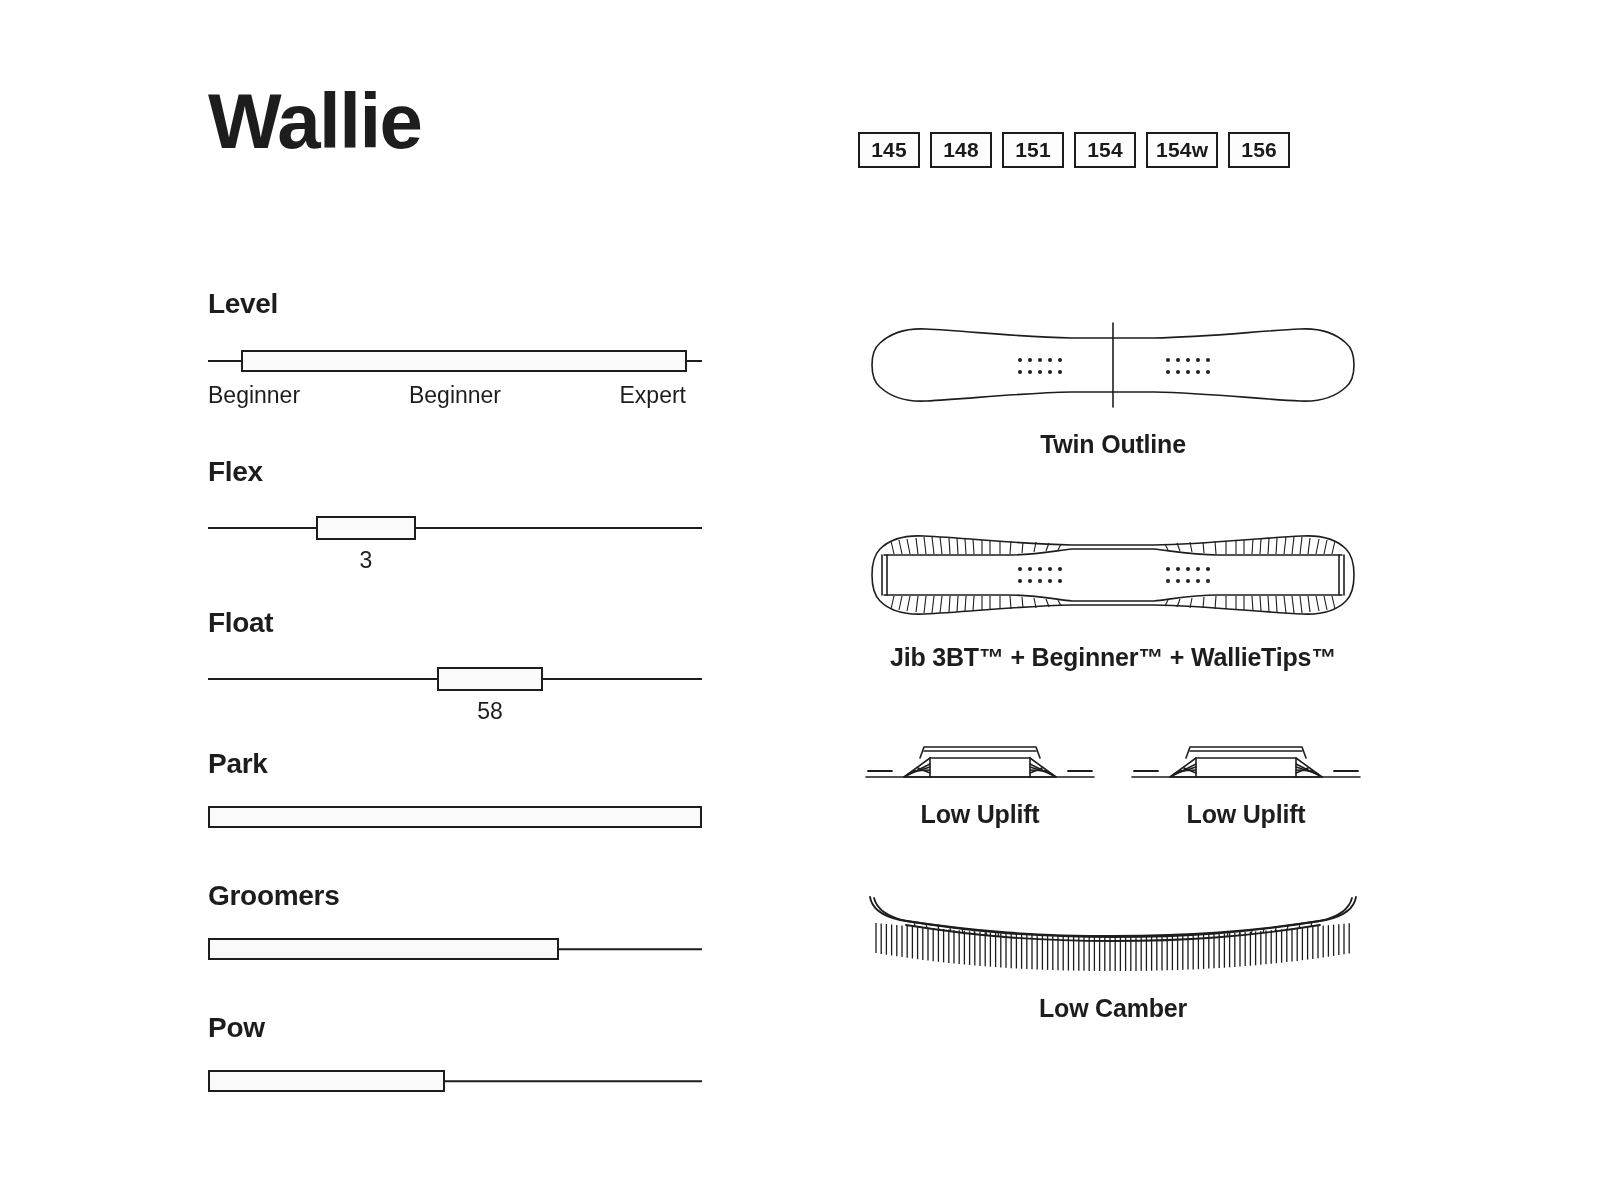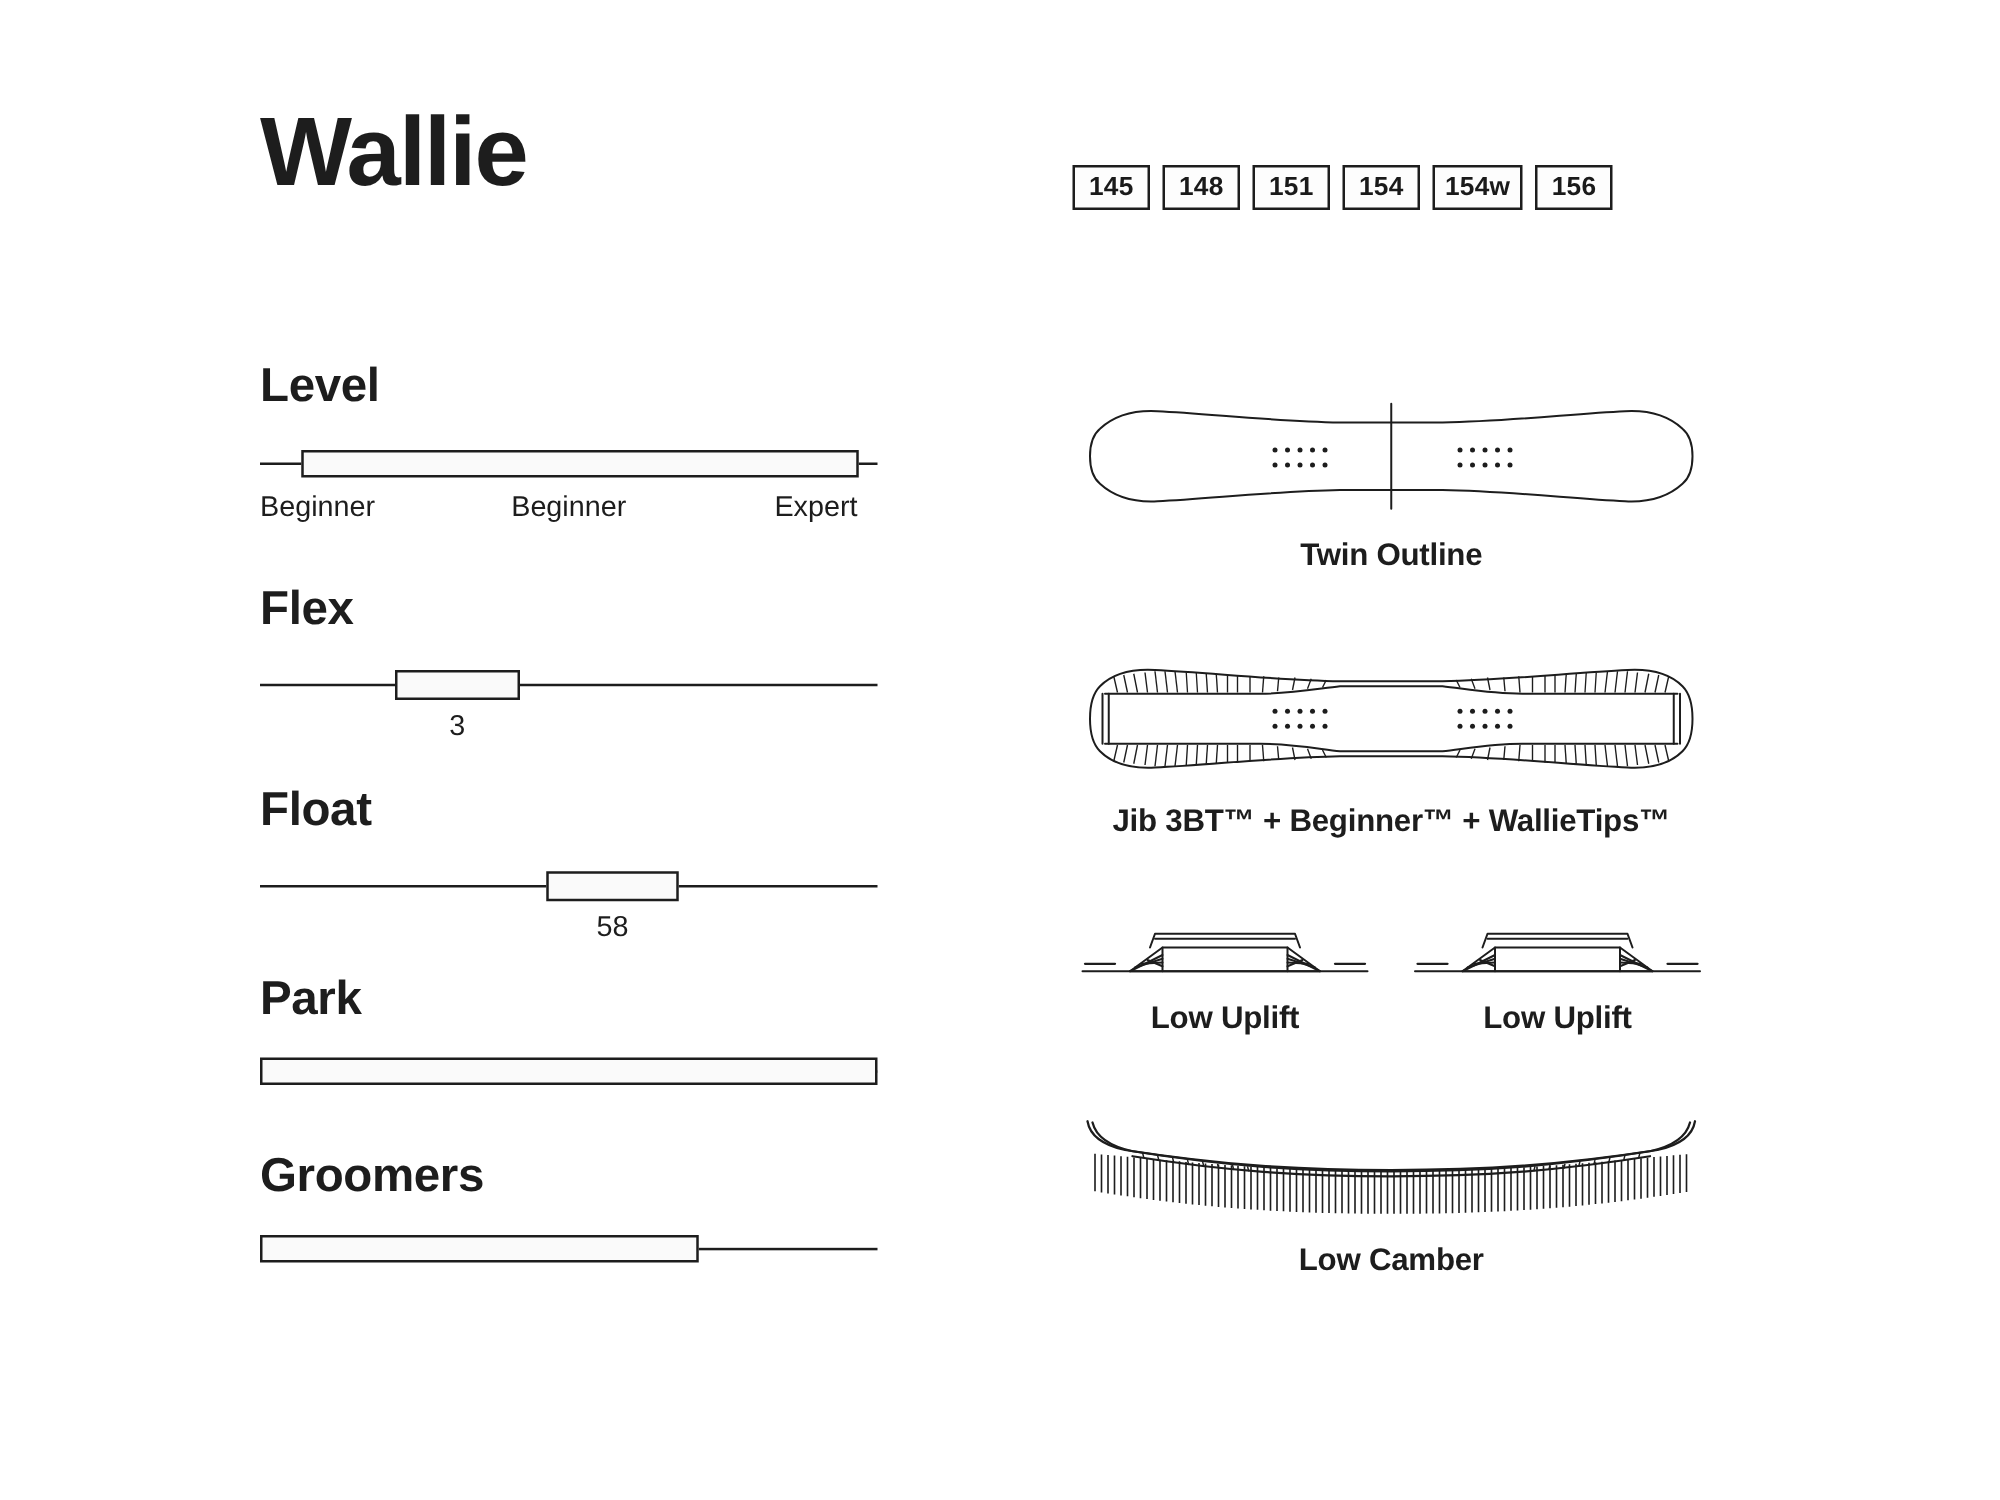--- a/index.html
+++ b/index.html
@@ -57,21 +57,21 @@
 
   
   .metrics {
     position: absolute;
     left: 208px;
     top: 290px;
     width: 494px;
   }
   .metric { position: relative; }
   .metric-label {
-    font-size: 38px;
+    font-size: 28px;
     font-weight: 700;
     letter-spacing: -0.3px;
     color: #1d1d1d;
     line-height: 1;
   }
 
   
   .slider {
     position: relative;
     width: 494px;
@@ -227,20 +227,27 @@
     </div>
 
     <div class="metric" style="margin-top:54px;">
       <div class="metric-label">Groomers</div>
       <div class="bar" style="margin-top:28px;">
         <div class="bar-track"></div>
         <div class="bar-fill" id="fill-groomers" style="width: 71%;"></div>
       </div>
     </div>
 
+    <div class="metric" style="margin-top:54px;">
+      <div class="metric-label">Pow</div>
+      <div class="bar" style="margin-top:28px;">
+        <div class="bar-track"></div>
+        <div class="bar-fill" id="fill-pow" style="width: 48%;"></div>
+      </div>
+    </div>
 
   </div>
 
   <div class="graphics">
 
     <div class="fig">
       <svg width="510" height="110" viewBox="0 0 510 110">
         <g fill="none" stroke="#1d1d1d" stroke-width="1.6" stroke-linejoin="round" stroke-linecap="round">
           <path d="M 22 33
                    C 34 22, 50 18, 68 19

